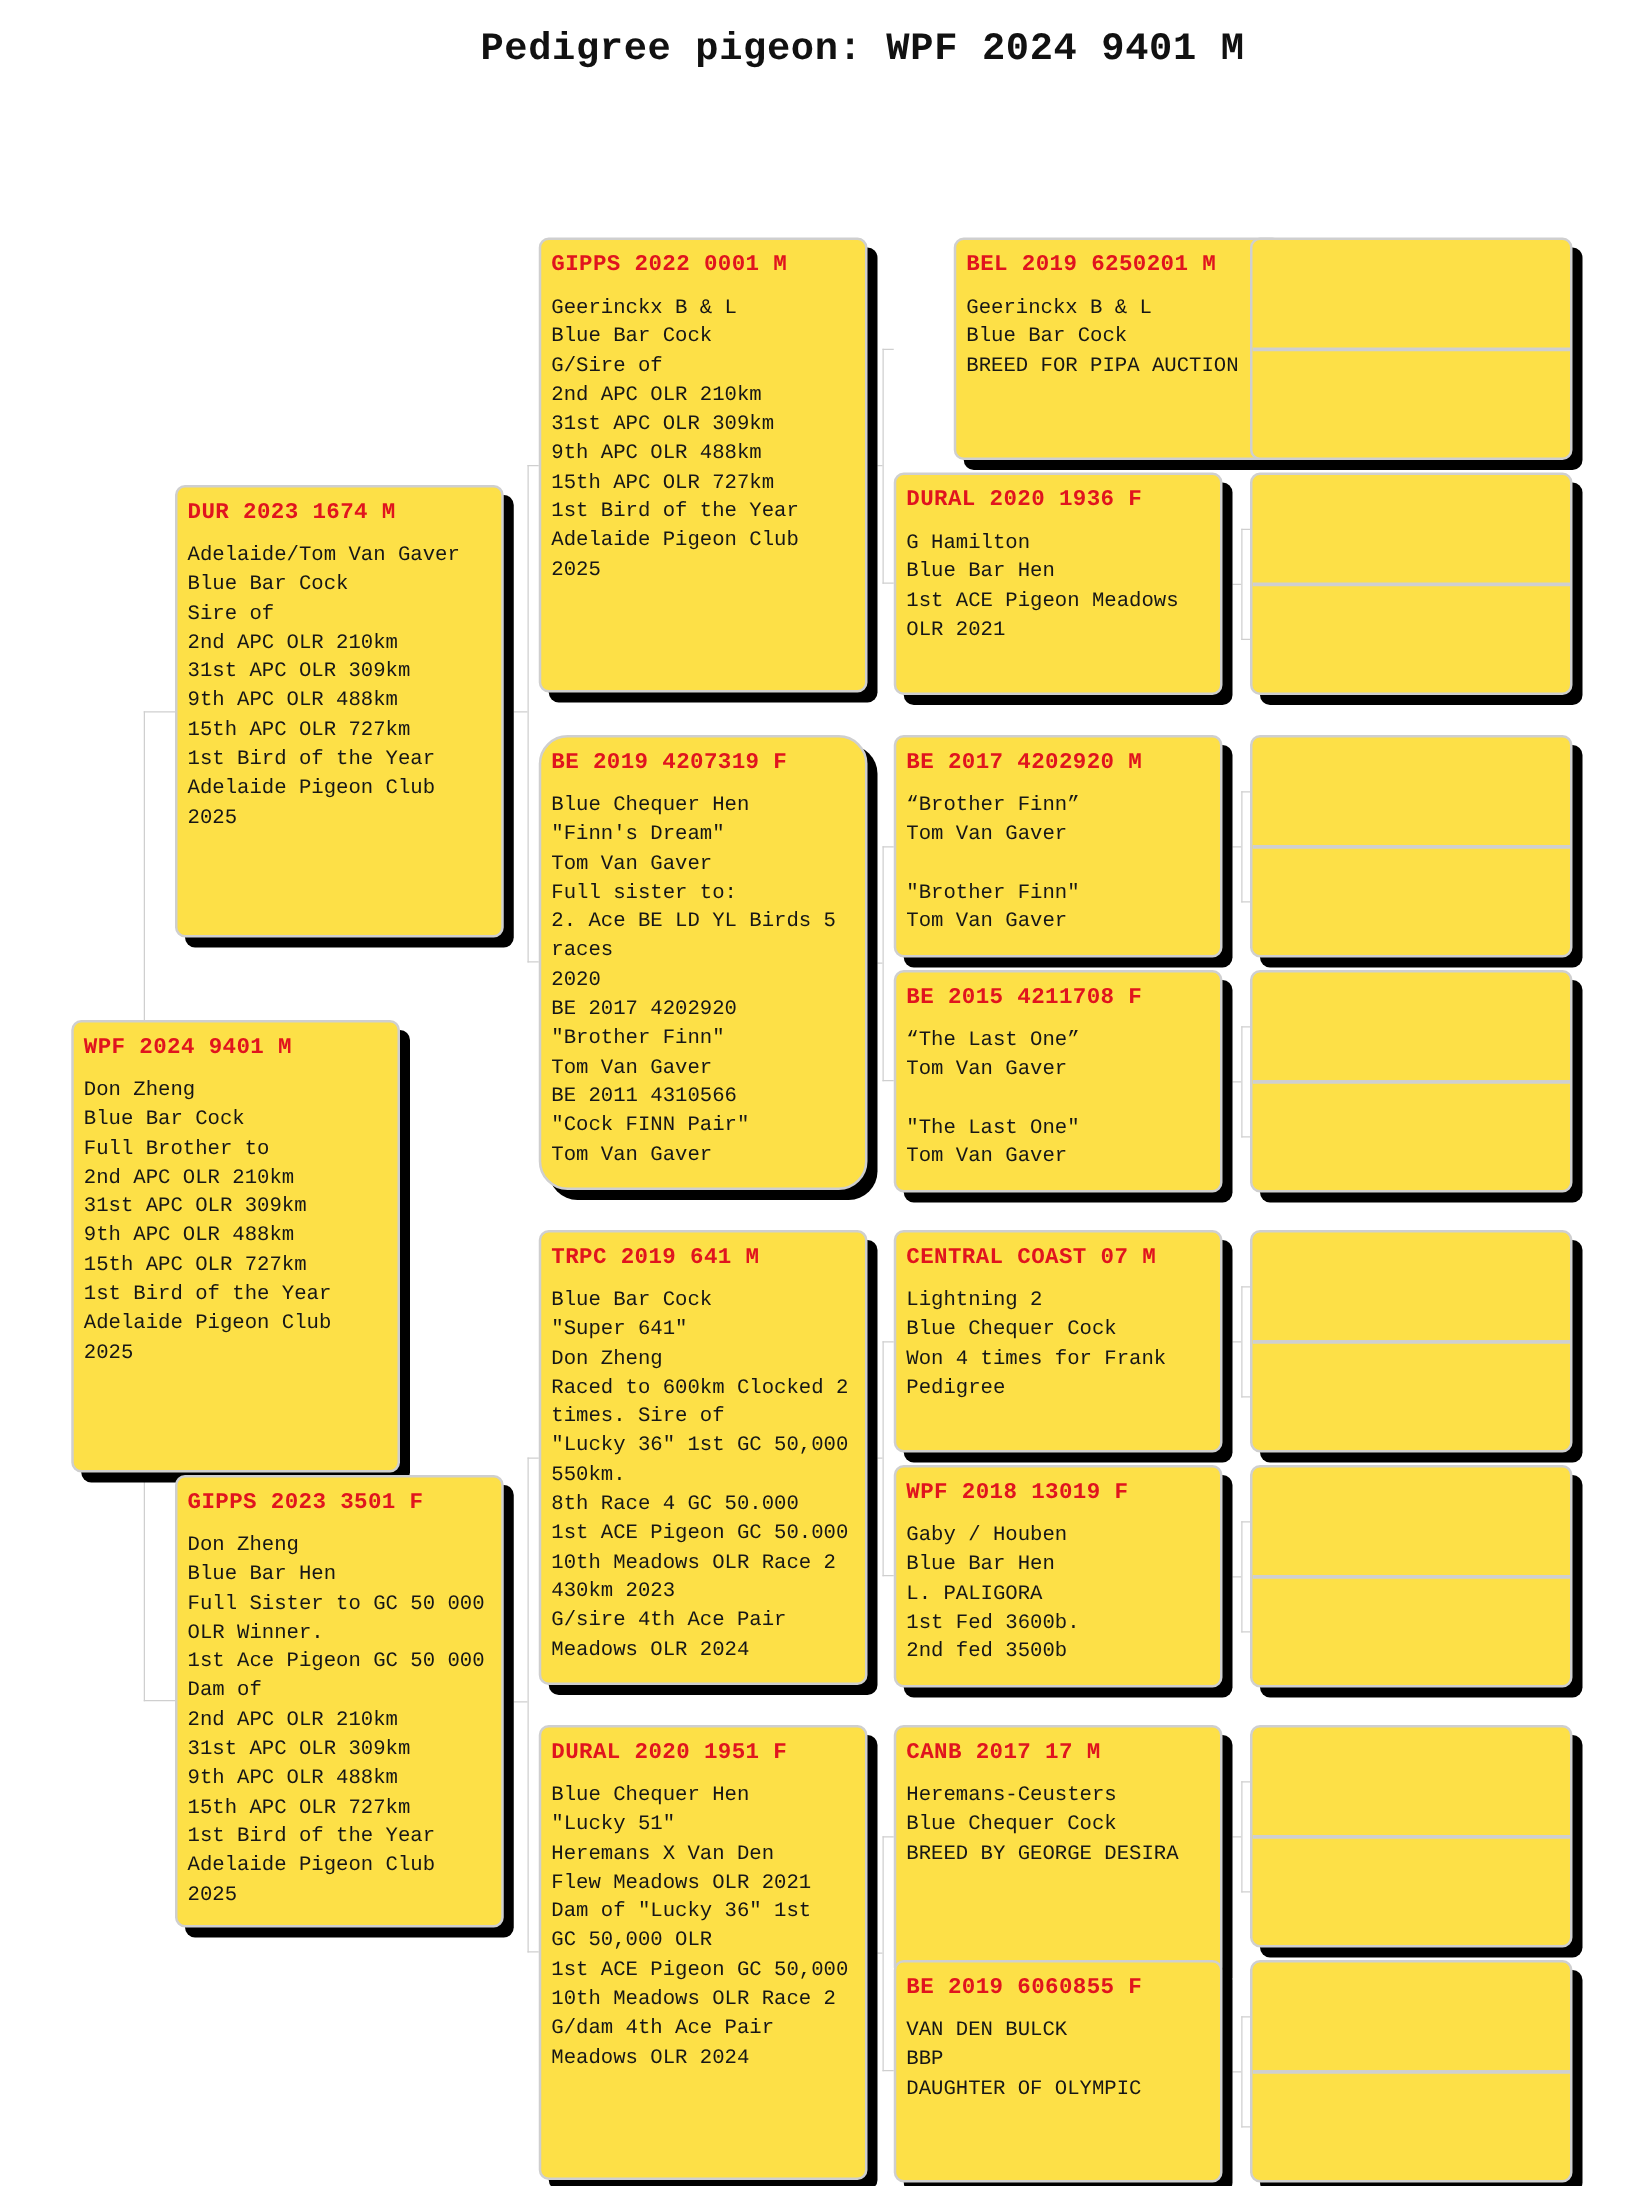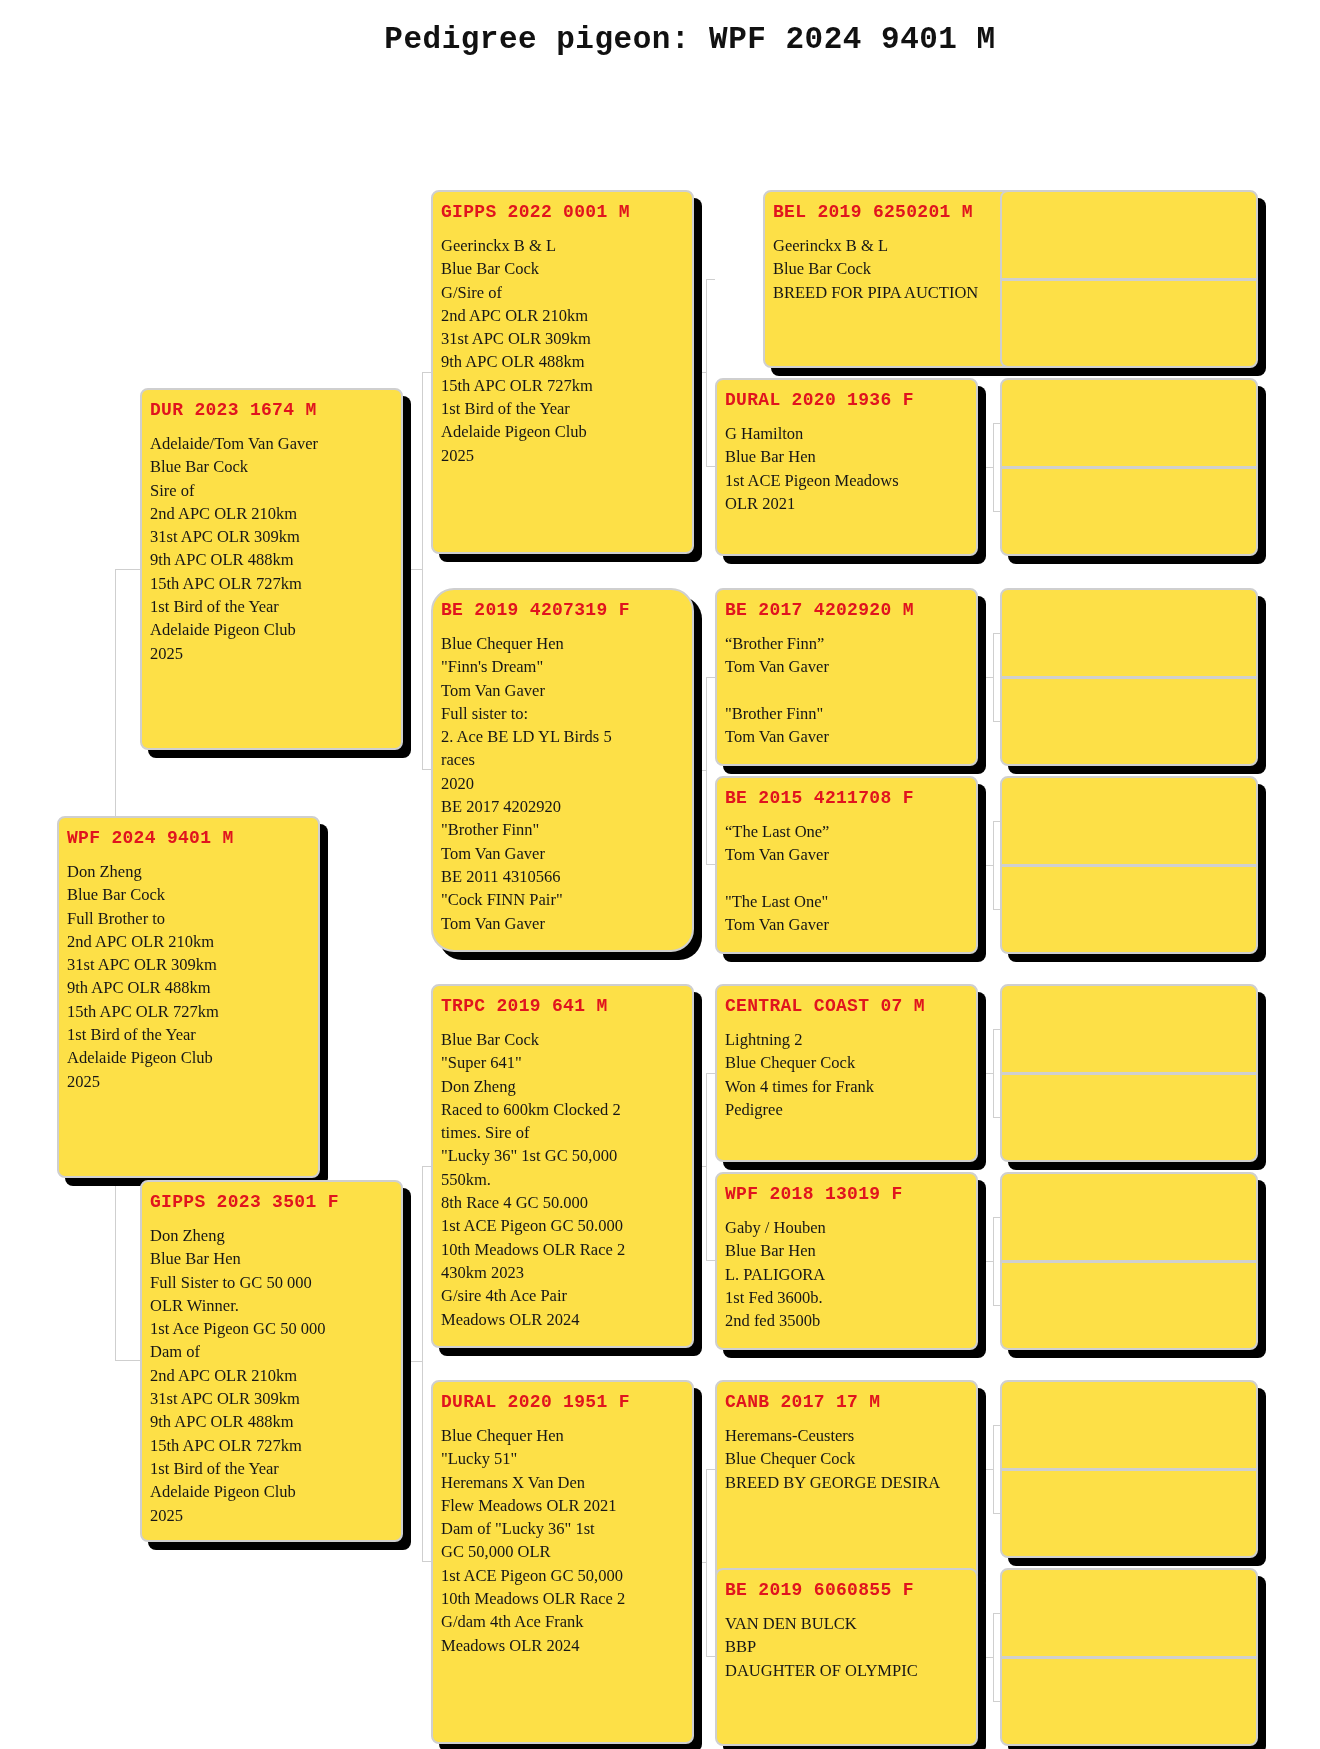--- a/index.html
+++ b/index.html
@@ -11,21 +11,21 @@
   }
   .box {
     position: absolute; background: #fde047; border: 2px solid #cfcfcf; border-radius: 8px;
     box-shadow: 8px 8px 0 0 #000; box-sizing: border-box; overflow: hidden;
   }
   .ring {
     font-family: "Liberation Mono", "DejaVu Sans Mono", monospace; font-weight: bold;
     color: #e0141e; font-size: 18px; margin: 10px 0 0 8px; white-space: nowrap; letter-spacing: 0.3px;
   }
   .lines {
-    margin: 12px 8px 0 8px; font-family: Liberation Serif, serif;
+    margin: 12px 8px 0 8px; font-family: Liberation Mono, monospace;
     font-size: 16.5px; line-height: 23.3px; color: #161616;
   }
   .line { white-space: pre; min-height: 23.3px; }
   .empty-split { position: absolute; left: 0; right: 0; top: 50%; height: 3px; background: #cfcfcf; margin-top: -1px; }
   .conn { position: absolute; border: 1.5px solid #cfcfcf; border-right: none; box-sizing: border-box; }
   .hline { position: absolute; height: 0; border-top: 1.5px solid #cfcfcf; }
   .footer-note {
     position: absolute; left: 68px; top: 1742px; font-family: "DejaVu Sans Mono", monospace;
     font-size: 14px; color: #bbb; white-space: nowrap;
   }
@@ -168,21 +168,21 @@
       <div class="ring">DURAL 2020 1951 F</div>
       <div class="lines">
         <div class="line">Blue Chequer Hen</div>
         <div class="line">"Lucky 51"</div>
         <div class="line">Heremans X Van Den</div>
         <div class="line">Flew Meadows OLR 2021</div>
         <div class="line">Dam of "Lucky 36" 1st</div>
         <div class="line">GC 50,000 OLR</div>
         <div class="line">1st ACE Pigeon GC 50,000</div>
         <div class="line">10th Meadows OLR Race 2</div>
-        <div class="line">G/dam 4th Ace Frank</div>
+        <div class="line">G/dam 4th Ace Pair</div>
         <div class="line">Meadows OLR 2024</div>
       </div>
     </div>
     <div class="box" style="left: 715px; top: 190px; width: 263px; height: 178px; margin-left: 48px;">
       <div class="ring">BEL 2019 6250201 M</div>
       <div class="lines">
         <div class="line">Geerinckx B &amp; L</div>
         <div class="line">Blue Bar Cock</div>
         <div class="line">BREED FOR PIPA AUCTION</div>
       </div>

